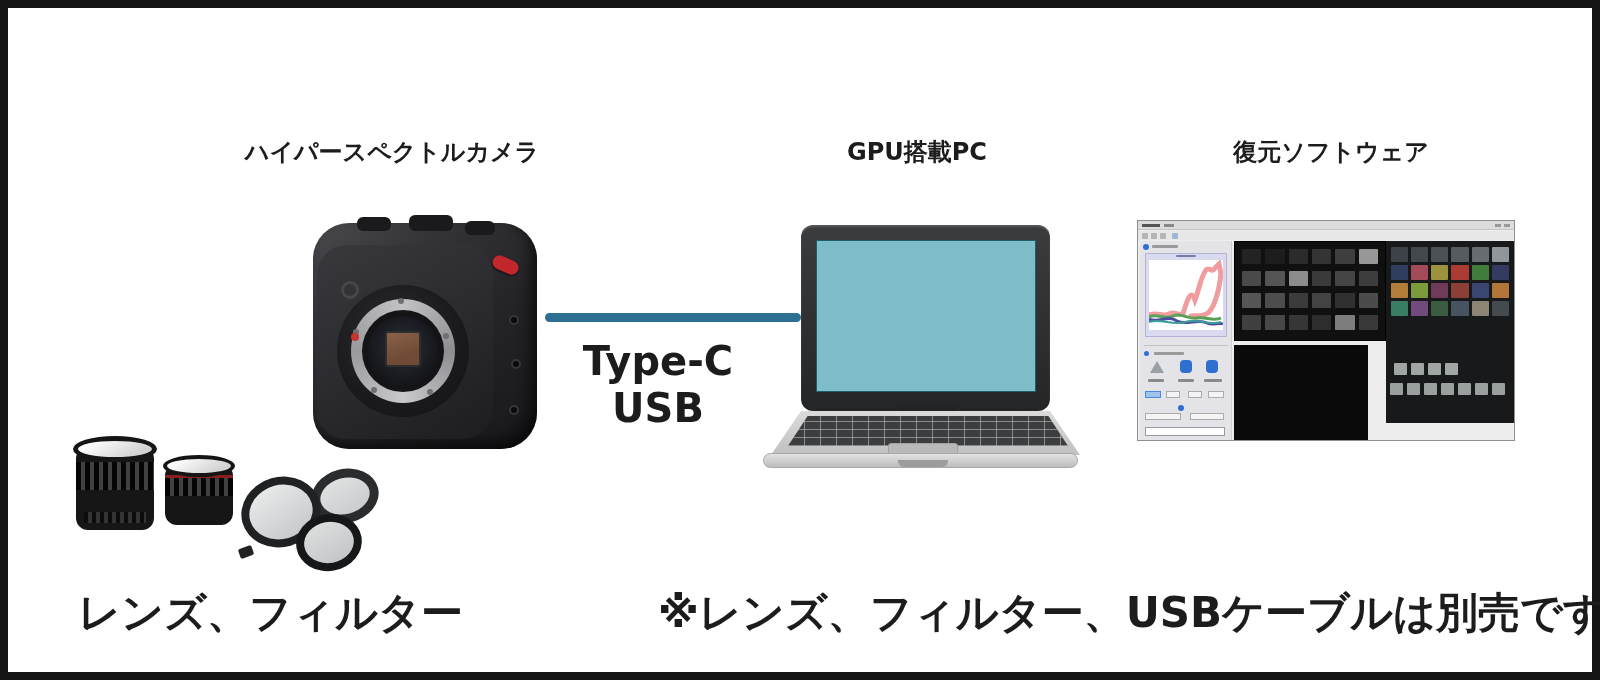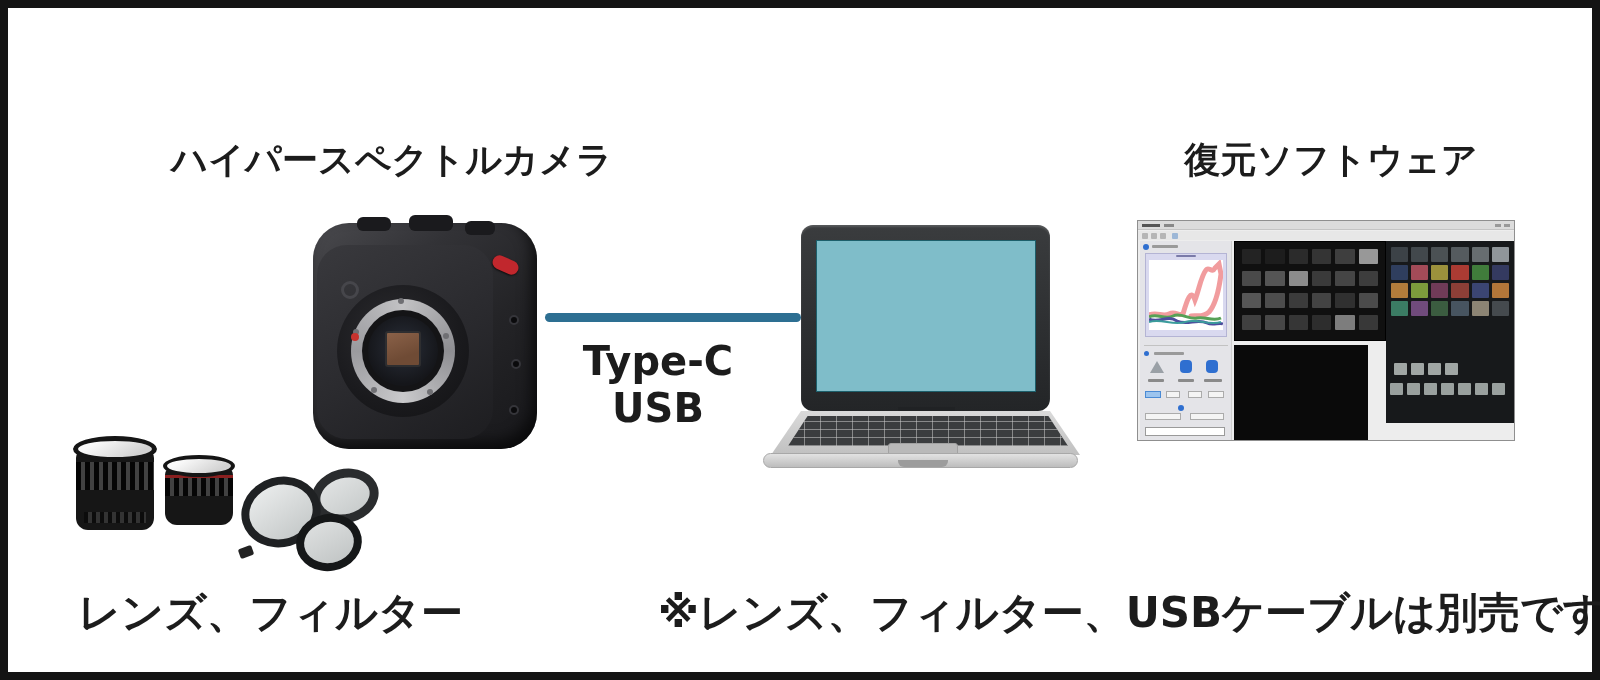--- a/index.html
+++ b/index.html
@@ -5,21 +5,21 @@
   html,body{margin:0;padding:0;background:#fff;}
   body{width:1600px;height:680px;overflow:hidden;font-family:"DejaVu Sans","Liberation Sans",sans-serif;}
   .frame{position:relative;width:1600px;height:680px;box-sizing:border-box;border:8px solid var(--frame-border,#141414);background:#fff;}
   .frame *{box-sizing:border-box;}
 
   
   .banner{position:absolute;left:0;top:0;width:1584px;height:100px;background:var(--banner-bg,#0b0b0b);}
   .banner h1{margin:0;padding-left:46px;line-height:98px;font-size:58px;font-weight:bold;color:#fff;letter-spacing:0px;}
 
   
-  .seclabel{position:absolute;top:128px;height:46px;font-size:36px;font-weight:600;color:var(--label-text,#1c1c1c);text-align:center;white-space:nowrap;}
+  .seclabel{position:absolute;top:128px;height:46px;font-size:24px;font-weight:600;color:var(--label-text,#1c1c1c);text-align:center;white-space:nowrap;}
 
   
   .camera{position:absolute;left:305px;top:207px;width:224px;height:238px;}
   .cam-body{position:absolute;left:0;top:8px;width:224px;height:226px;border-radius:36px;background:linear-gradient(140deg,#4a4a4e 0%,#323236 30%,#242427 60%,#17171a 100%);box-shadow:inset -6px -8px 14px rgba(0,0,0,.6);}
   .cam-bump{position:absolute;background:#1a1a1d;border-radius:6px;}
   .cam-front{position:absolute;left:4px;top:30px;width:176px;height:194px;border-radius:30px;background:linear-gradient(150deg,#39393d 0%,#2a2a2e 55%,#1d1d20 100%);}
   .mount-outer{position:absolute;left:24px;top:70px;width:132px;height:132px;border-radius:50%;background:radial-gradient(circle at 42% 38%,#2c2c30 0%,#1a1a1d 60%,#121214 100%);}
   .mount-ring{position:absolute;left:14px;top:14px;width:104px;height:104px;border-radius:50%;background:conic-gradient(#c2c2c4,#8e8e92,#c9c9cb,#9a9a9e,#c2c2c4);}
   .mount-throat{position:absolute;left:11px;top:11px;width:82px;height:82px;border-radius:50%;background:#141416;}
   .sensor-well{position:absolute;left:6px;top:6px;width:70px;height:70px;border-radius:50%;background:radial-gradient(circle at 50% 45%,#2a2f3a 0%,#15161a 70%);}
@@ -80,20 +80,21 @@
   .filter{position:absolute;border-radius:50%;}
   .note-text{position:absolute;top:577px;font-size:42px;font-weight:600;color:var(--label-text,#1c1c1c);white-space:nowrap;}
 </style>
 </head>
 <body>
 
 <div class="frame">
 
 
   <div class="seclabel" style="left:134px;width:500px;">ハイパースペクトルカメラ</div>
+  <div class="seclabel" style="left:759px;width:300px;">GPU搭載PC</div>
   <div class="seclabel" style="left:1123px;width:400px;">復元ソフトウェア</div>
 
   <div class="camera">
     <div class="cam-body"></div>
     <div class="cam-bump" style="left:44px;top:2px;width:34px;height:14px;"></div>
     <div class="cam-bump" style="left:96px;top:0px;width:44px;height:16px;"></div>
     <div class="cam-bump" style="left:152px;top:6px;width:30px;height:14px;"></div>
     <div class="cam-front"></div>
     <div class="top-ring"></div>
     <div class="mount-outer">

